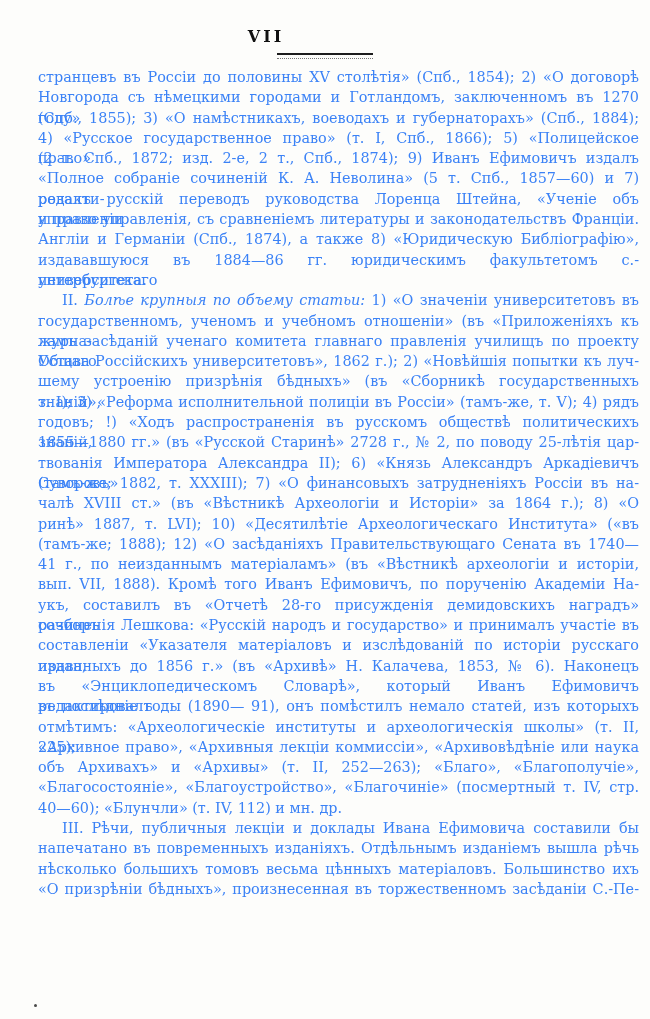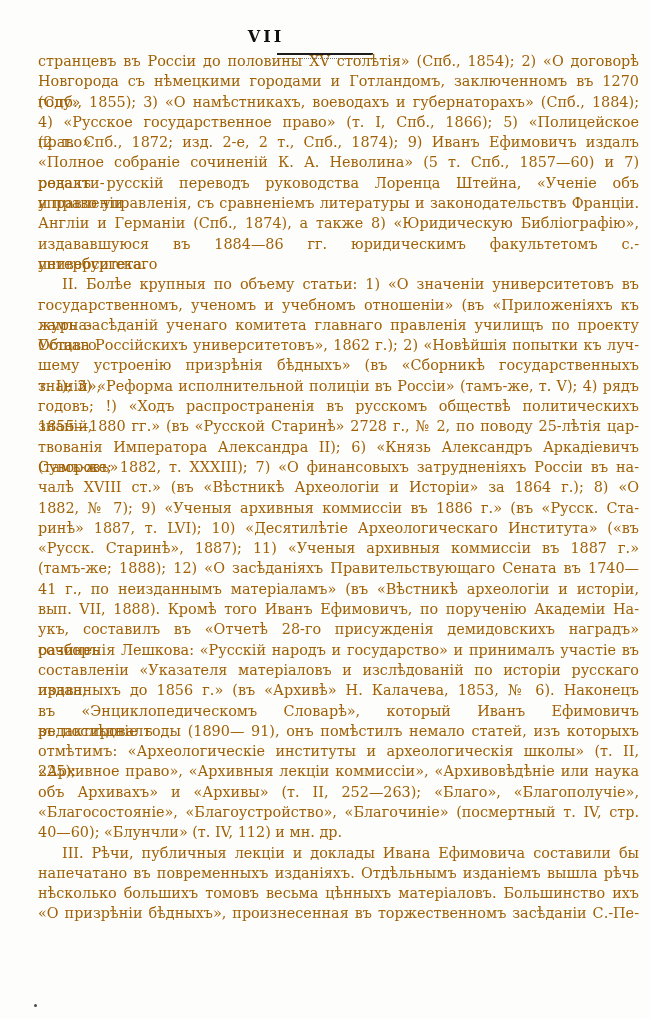--- a/index.html
+++ b/index.html
@@ -14,32 +14,32 @@
   .pagenum{
     position:absolute;top:27px;left:0;width:532px;
     text-align:center;font-weight:bold;font-size:16px;letter-spacing:3px;
     color:#111;
   }
   .header-rule{
     position:absolute;top:53px;left:277px;width:96px;height:3px;
     border-top:2px solid #1c1c1c;border-bottom:1px dotted #777;
   }
   .textblock{
-    position:absolute;left:38px;top:51px;width:601px;
-    font-size:14.4px;line-height:20.3px;color:#a16207;
+    position:absolute;left:38px;top:67px;width:601px;
+    font-size:14.4px;line-height:20.3px;color:#3b82f6;
   }
   .ln{
     height:20.3px;
     text-align:justify;
     text-align-last:justify;
     -moz-text-align-last:justify;
   }
   .ln.end{text-align-last:left;-moz-text-align-last:left;}
   .ln.first{text-indent:24px;}
-  .it{}
+  .it{font-style:italic;}
   .speck{
     position:absolute;left:34px;top:1004px;width:3px;height:3px;
     border-radius:50%;background:#4a4a4a;
   }
 </style>
 </head>
 <body>
 
 <div class="page">
 
@@ -67,23 +67,21 @@
       <div class="ln">государственномъ, ученомъ и учебномъ отношеніи» (въ «Приложеніяхъ къ журна-</div>
       <div class="ln">ламъ засѣданій ученаго комитета главнаго правленія училищъ по проекту Общаго</div>
       <div class="ln">Устава Россійскихъ университетовъ», 1862 г.); 2) «Новѣйшія попытки къ луч-</div>
       <div class="ln">шему устроенію призрѣнія бѣдныхъ» (въ «Сборникѣ государственныхъ знаній»,</div>
       <div class="ln">т. I); 3) «Реформа исполнительной полиціи въ Россіи» (тамъ-же, т. V); 4) рядъ</div>
       <div class="ln">годовъ; !) «Ходъ распространенія въ русскомъ обществѣ политическихъ знаній,</div>
       <div class="ln">1855—1880 гг.» (въ «Русской Старинѣ» 2728 г., № 2, по поводу 25-лѣтія цар-</div>
       <div class="ln">твованія Императора Александра II); 6) «Князь Александръ Аркадіевичъ Суворовъ»</div>
       <div class="ln">(тамъ-же; 1882, т. XXXIII); 7) «О финансовыхъ затрудненіяхъ Россіи въ на-</div>
       <div class="ln">чалѣ XVIII ст.» (въ «Вѣстникѣ Археологіи и Исторіи» за 1864 г.); 8) «О</div>
-      <div class="ln">1882, № 7); 9) «Ученыя архивныя коммиссіи въ 1886 г.» (въ «Русск. Ста-</div>
       <div class="ln">ринѣ» 1887, т. LVI); 10) «Десятилѣтіе Археологическаго Института» («въ</div>
-      <div class="ln">«Русск. Старинѣ», 1887); 11) «Ученыя архивныя коммиссіи въ 1887 г.»</div>
       <div class="ln">(тамъ-же; 1888); 12) «О засѣданіяхъ Правительствующаго Сената въ 1740—</div>
       <div class="ln">41 г., по неизданнымъ матеріаламъ» (въ «Вѣстникѣ археологіи и исторіи,</div>
       <div class="ln">вып. VII, 1888). Кромѣ того Иванъ Ефимовичъ, по порученію Академіи На-</div>
       <div class="ln">укъ, составилъ въ «Отчетѣ 28-го присужденія демидовскихъ наградъ» разборъ</div>
       <div class="ln">сочиненія Лешкова: «Русскій народъ и государство» и принималъ участіе въ</div>
       <div class="ln">составленіи «Указателя матеріаловъ и изслѣдованій по исторіи русскаго права,</div>
       <div class="ln">изданныхъ до 1856 г.» (въ «Архивѣ» Н. Калачева, 1853, № 6). Наконецъ</div>
       <div class="ln">въ «Энциклопедическомъ Словарѣ», который Иванъ Ефимовичъ редактировалъ</div>
       <div class="ln">въ послѣдніе годы (1890— 91), онъ помѣстилъ немало статей, изъ которыхъ</div>
       <div class="ln">отмѣтимъ: «Археологическіе институты и археологическія школы» (т. II, 225);</div>

